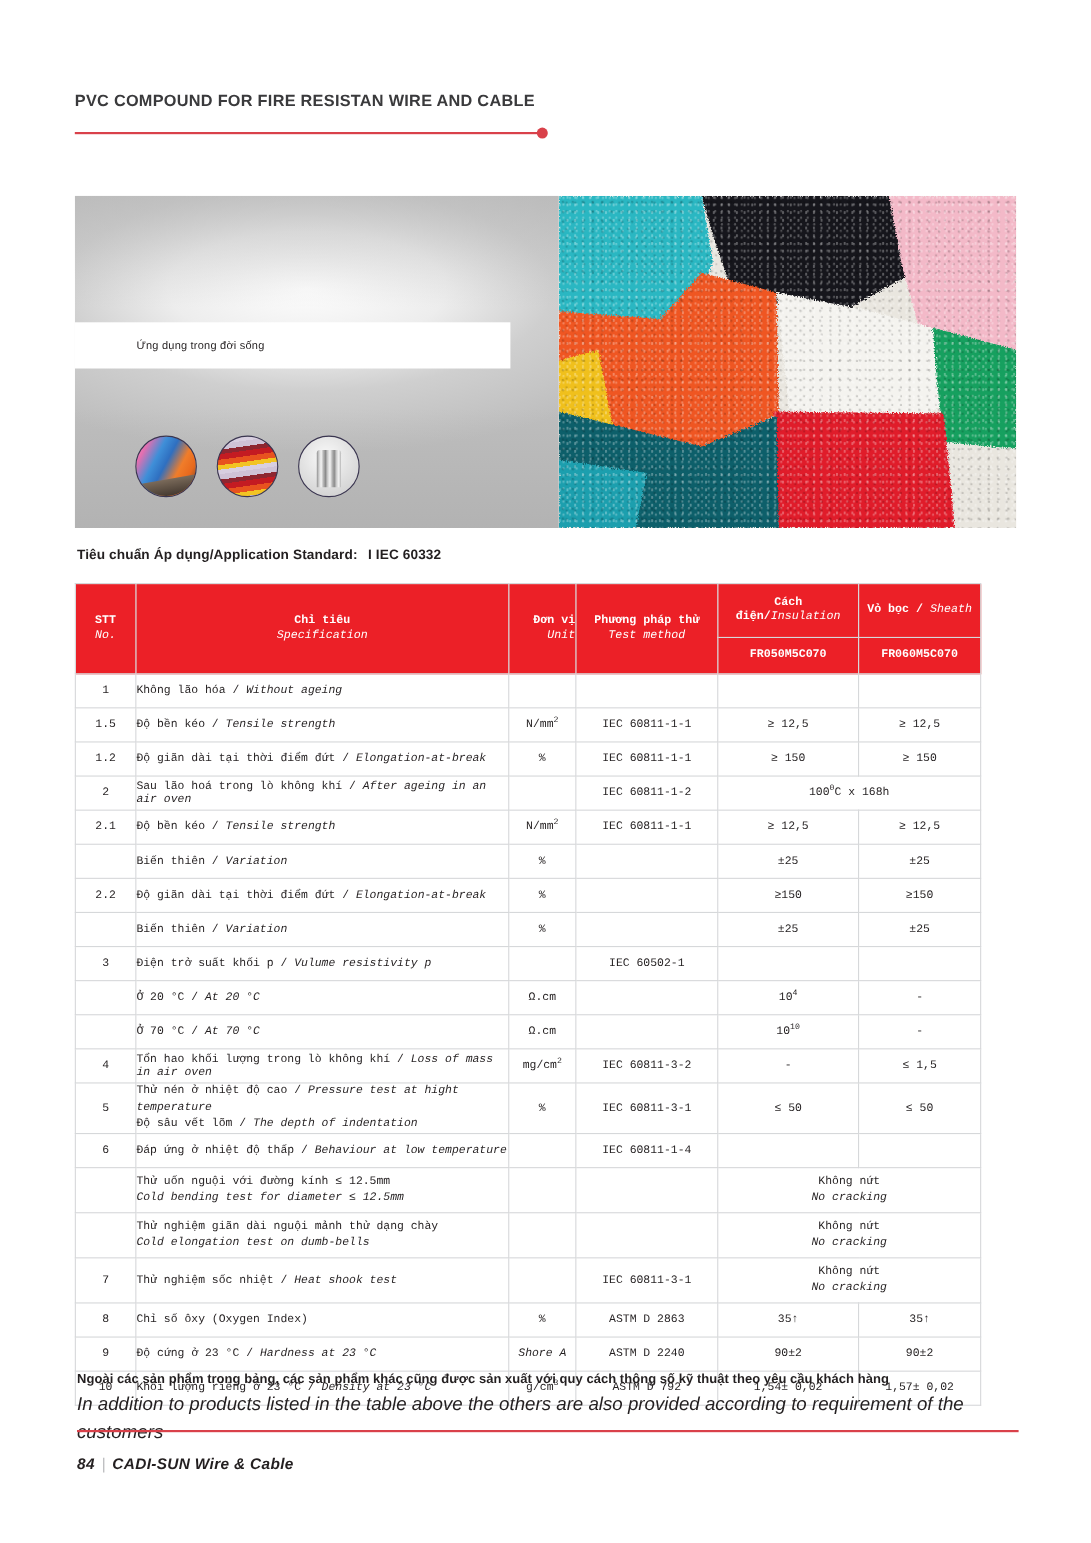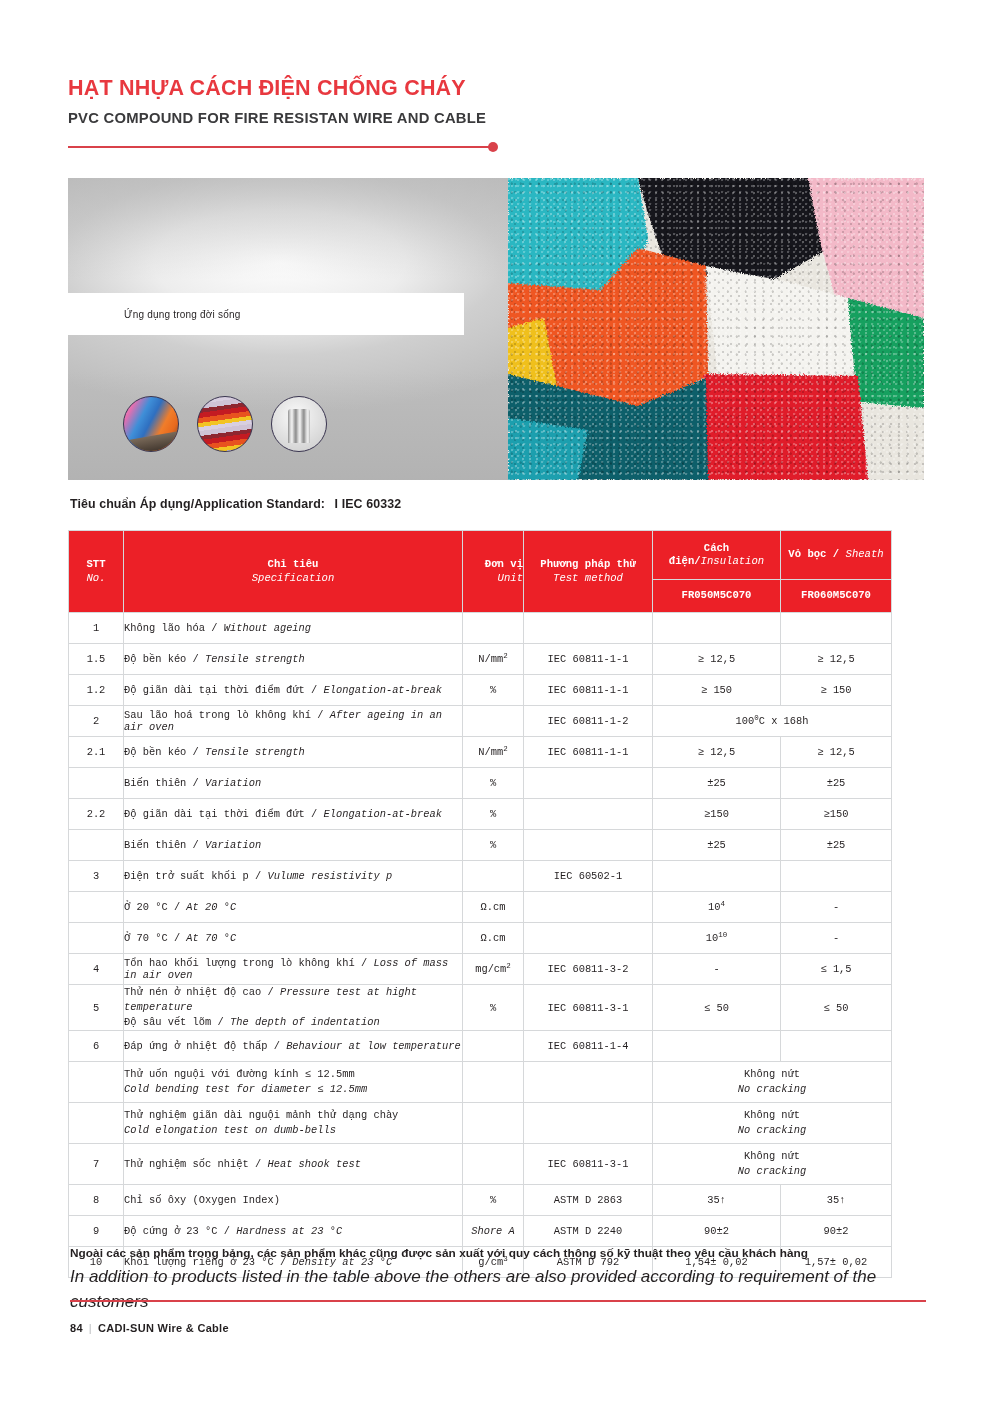--- a/index.html
+++ b/index.html
@@ -289,37 +289,37 @@
   }
   .page-footer {
     position: absolute;
     left: 70px;
     top: 1324px;
     height: 26px;
     overflow: hidden;
     width: 500px;
   }
   .page-footer .ftxt {
-    font-size: 11px;
+    font-size: 14px;
     font-weight: bold;
     color: #231f20;
     letter-spacing: 0.3px;
     white-space: nowrap;
     display: block;
     margin-top: -2px;
+    font-style: italic;
   }
   .page-footer .sep { color: #b9bbbd; font-weight: normal; margin: 0 6px; }
 </style>
 </head>
 <body>
 
 <div class="page">
 
   <div class="header">
-    <div class="title-vn">HẠT NHỰA CÁCH ĐIỆN CHỐNG CHÁY</div>
     <div class="title-en">PVC COMPOUND FOR FIRE RESISTAN WIRE AND CABLE</div>
     <div class="rule-wrap">
       <div class="rule-line"></div>
       <div class="rule-dot"></div>
     </div>
   </div>
 
   <div class="banner">
     <div class="banner-left">
       <div class="banner-caption">

